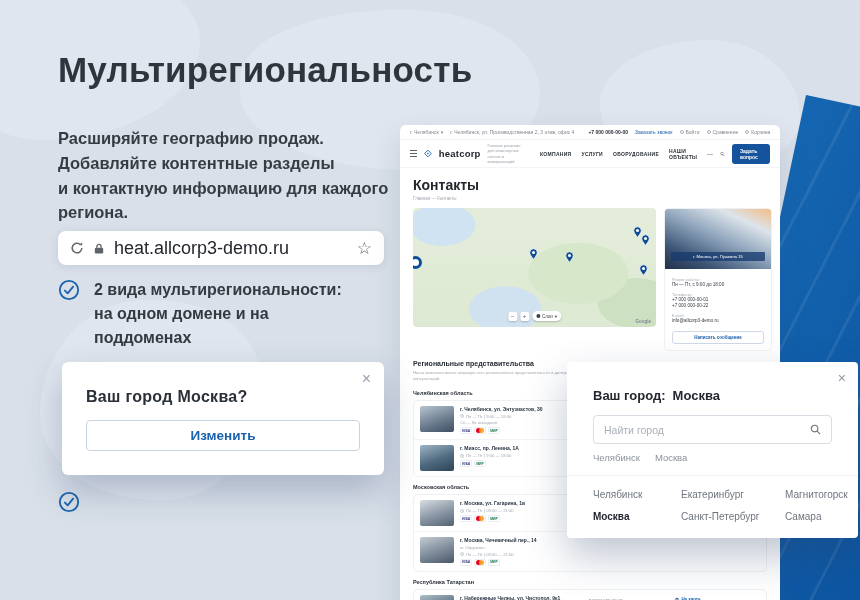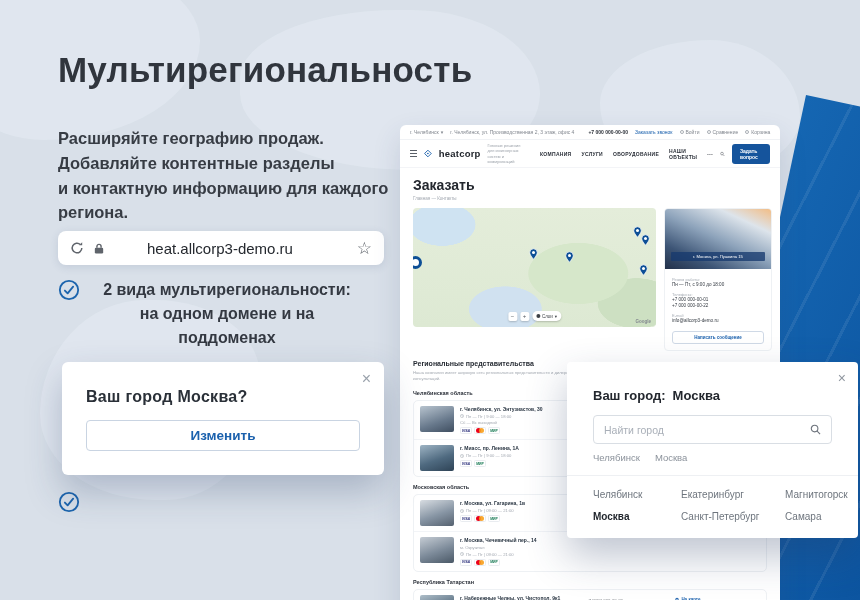--- a/index.html
+++ b/index.html
@@ -21,24 +21,24 @@
   .band::after { content:''; position:absolute; inset:0;
           background:repeating-linear-gradient(105deg, rgba(255,255,255,0) 0 44px, rgba(255,255,255,.08) 44px 47px); }
 
   
   .hero-title { position:absolute; left:58px; top:50px; font-size:35px; font-weight:bold; color:#30353d; letter-spacing:.2px; z-index:2; }
   .hero-desc { position:absolute; left:58px; top:110px; width:340px; font-size:16.5px; font-weight:bold; color:#373c44; line-height:1.5; z-index:2;margin-top:16px; }
   .preline { white-space:pre-line; }
 
   .urlbar { position:absolute; left:58px; top:231px; width:326px; height:34px; background:#fff; border-radius:8px;
             box-shadow:0 2px 8px rgba(60,80,120,.14); display:flex; align-items:center; padding:0 12px; gap:10px; z-index:2; }
-  .urlbar .url { flex:1; font-size:15px; color:#24282e;margin-left:33px; }
+  .urlbar .url { flex:1; font-size:18px; color:#24282e; }
   .star-glyph { font-size:17px; color:#5f646b; line-height:1; }
 
-  .feature { position:absolute; left:58px; display:flex; gap:8px; z-index:2; width:320px;text-align:center; }
+  .feature { position:absolute; left:58px; display:flex; gap:14px; z-index:2; width:320px; }
   .f1 { top:278px; } .f2 { top:490px; }
   .feature .ftext { font-size:16px; font-weight:bold; color:#343942; line-height:1.5; width:278px; }
   .check-icon { flex-shrink:0; margin-top:1px; }
 
   
   .confirm { position:absolute; left:62px; top:362px; width:322px; height:113px; background:#fff; border-radius:6px;
              box-shadow:0 16px 36px rgba(40,60,100,.28); padding:26px 24px 0; z-index:5; }
   .confirm .close { position:absolute; top:8px; right:13px; font-size:16px; color:#99a1ab; cursor:pointer; }
   .confirm .ctitle { font-size:16px; font-weight:bold; color:#2a3038; letter-spacing:.3px; }
   .confirm .btns { display:flex; gap:8px; margin-top:14px; }
@@ -241,21 +241,21 @@
         <span class="nav-item">···</span>
       </span>
       <svg width="8" height="8" viewBox="0 0 12 12">
           <circle cx="5" cy="5" r="3.4" fill="none" stroke="#565b63" stroke-width="1.3"></circle>
           <path d="M7.6 7.6L11 11" stroke="#565b63" stroke-width="1.3"></path>
         </svg>
       <span class="cta">Задать вопрос</span>
     </div>
 
     <div class="mbody">
-      <div class="page-h">Заказать</div>
+      <div class="page-h">Контакты</div>
       <div class="crumb">Главная — Контакты</div>
 
       <div class="contact-row">
         <div class="map">
           <span class="cluster" style="left:-4px; top:48px;"></span>
           <svg class="pin" style="left:116px; top:40px;" viewBox="0 0 12 16">
               <path d="M6 1a5 5 0 0 1 5 5c0 3.5-5 9-5 9S1 9.5 1 6a5 5 0 0 1 5-5z" fill="#0d4f96" stroke="#fff" stroke-width="1"></path>
               <circle cx="6" cy="6" r="2" fill="#fff"></circle>
             </svg>
           <svg class="pin" style="left:152px; top:43px;" viewBox="0 0 12 16">

